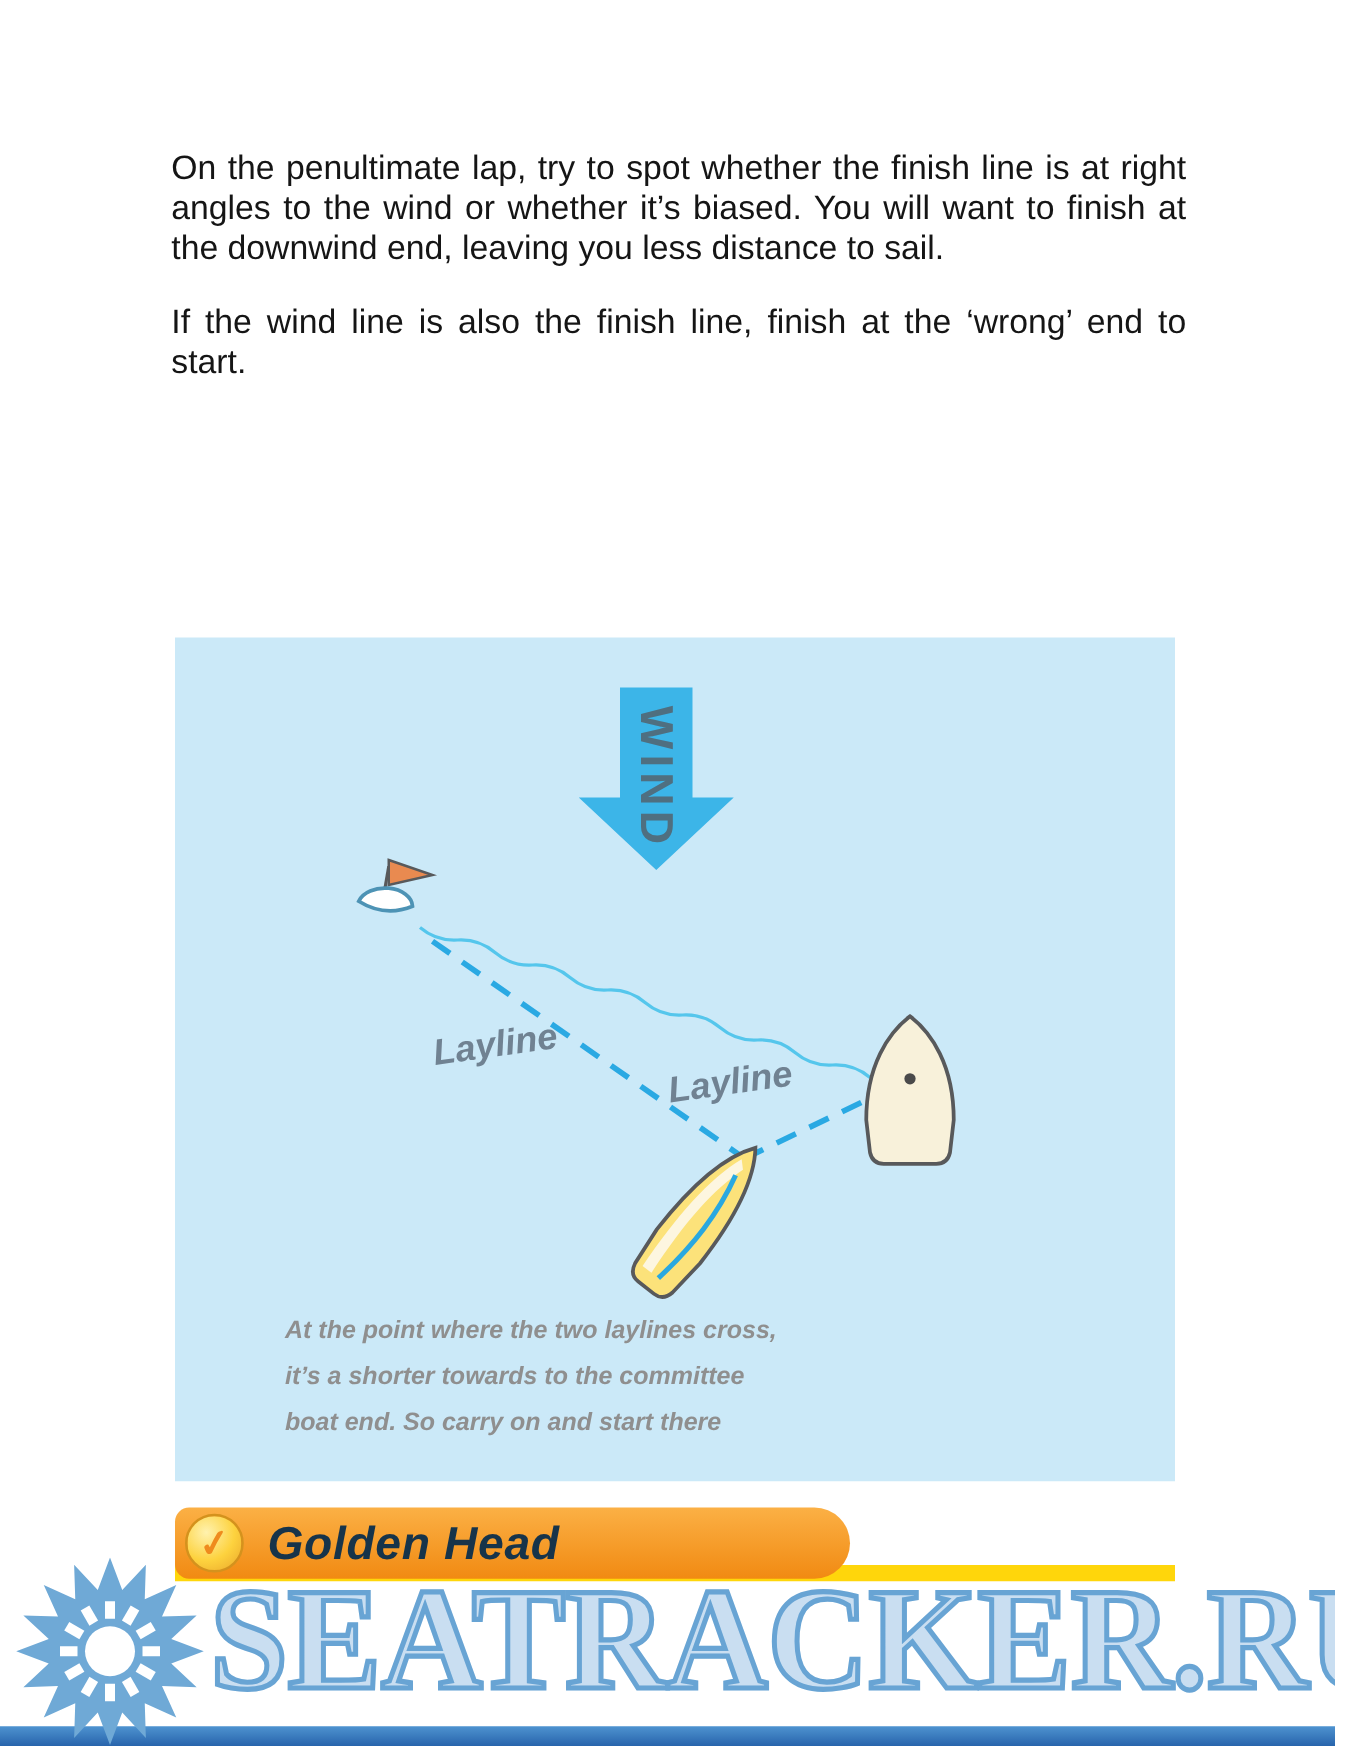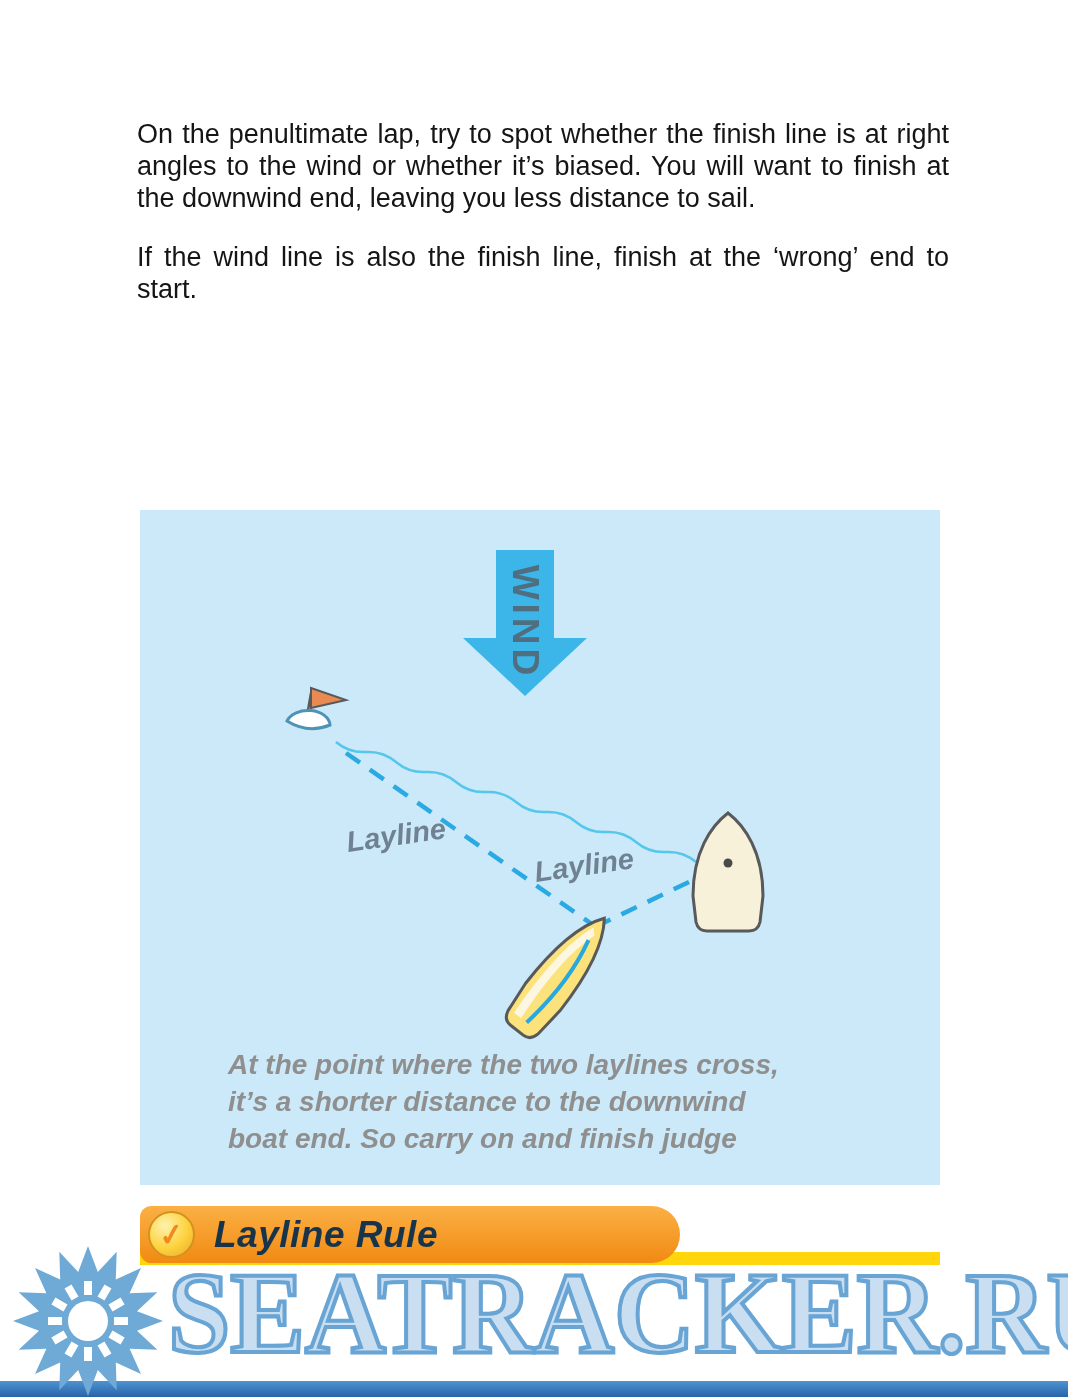--- a/index.html
+++ b/index.html
@@ -19,21 +19,21 @@
   
   .diagram {
     position:absolute; left:140px; top:510px; width:800px; height:675px;
     background:#cbe9f8;
   }
   .diagram svg.scene { position:absolute; left:0; top:0; width:800px; height:675px; display:block; }
   .wind-text { font-weight:bold; font-size:37px; fill:#4f6f80; letter-spacing:4px; }
   .layline-label { font-weight:bold; font-style:italic; font-size:29px; fill:#708292; }
   .caption {
     position:absolute; left:88px; top:536px; width:660px;
-    font-size:28px; line-height:37px; font-weight:bold; font-style:italic;
+    font-size:20px; line-height:37px; font-weight:bold; font-style:italic;
     color:#8f8f8f;
   }
 
   
   .golden-banner {
     position:absolute; left:140px; top:1206px; width:540px; height:57px;
     background:linear-gradient(180deg,#fbb045,#f18a12);
     border-radius:12px 30px 30px 12px;
     display:flex; align-items:center; z-index:3;
   }
@@ -106,30 +106,30 @@
 
       <g transform="translate(420 465) rotate(38)">
         <path d="M0 -72 C -12 -56 -22 -26 -22 28 L-19 60 Q-17 70 -8 70 L8 70 Q17 70 19 60 L22 28 C22 -26 12 -56 0 -72 Z" fill="#fce27a" stroke="#58595b" stroke-width="3"></path>
         <path d="M-3 -58 C -14 -30 -16 10 -13 58 L-4 58 C -8 10 -6 -25 3 -52 Z" fill="#fdf6e0"></path>
         <path d="M1 -45 C 9 -12 9 20 3 58" fill="none" stroke="#29a8e0" stroke-width="4"></path>
       </g>
     </svg>
 
     <div class="caption">
       <div>At the point where the two laylines cross,</div>
-      <div>it’s a shorter distance to the downwind</div>
-      <div>boat end. So carry on and finish judge</div>
+      <div>it’s a shorter towards to the committee</div>
+      <div>boat end. So carry on and start there</div>
     </div>
   </div>
 
   <div class="golden-banner">
     <div class="coin">
       <span class="check">✓</span>
     </div>
-    <span class="banner-label">Layline Rule</span>
+    <span class="banner-label">Golden Head</span>
   </div>
   <div class="yellow-bar"></div>
 
   <div class="watermark">SEATRACKER.RU</div>
 
   <svg class="sun-logo" width="152" height="150" viewBox="0 0 150 150">
     <polygon fill="#6fa9d6" points="
       150,75 124,84.8 144.3,103.7 116.6,102.8 128,128 102.8,116.6 103.7,144.3 84.8,124
       75,150 65.2,124 46.3,144.3 47.2,116.6 22,128 33.4,102.8 5.7,103.7 26,84.8
       0,75 26,65.2 5.7,46.3 33.4,47.2 22,22 47.2,33.4 46.3,5.7 65.2,26

